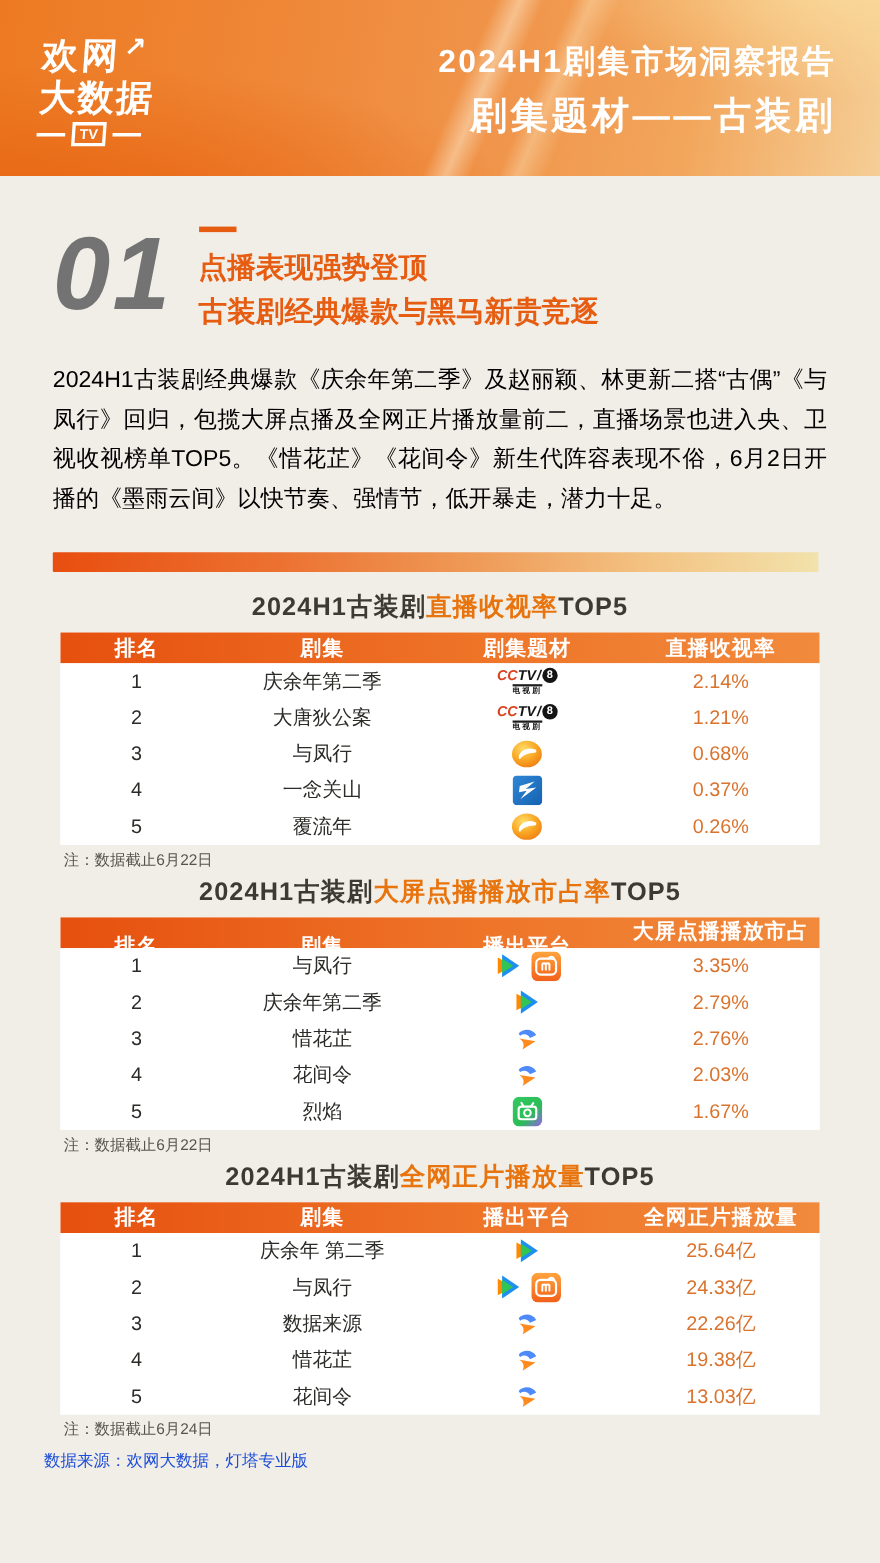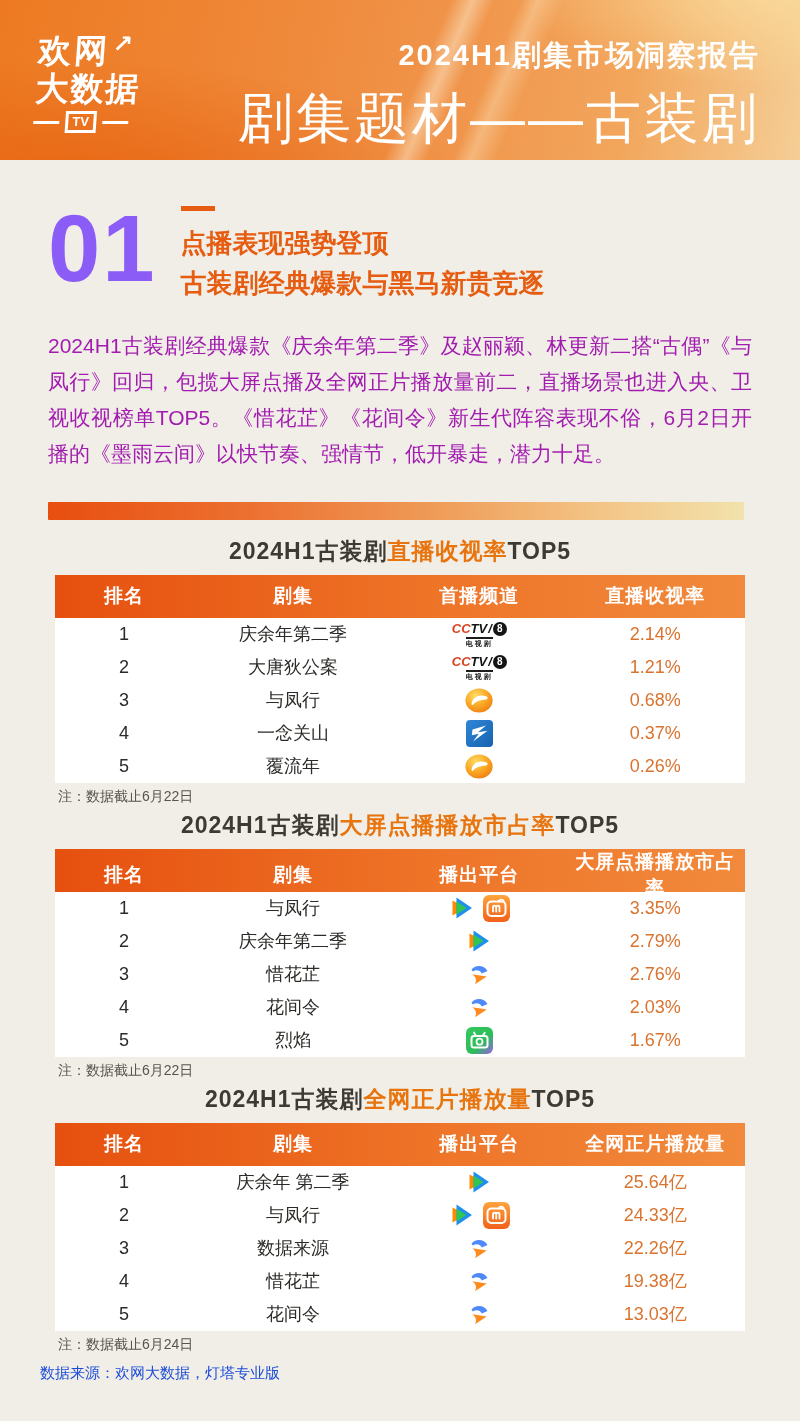--- a/index.html
+++ b/index.html
@@ -15,41 +15,41 @@
       linear-gradient(100deg,#ED7A22 0%,#EF8A3C 38%,#F0964C 58%,#F2A65C 78%,#F5CE96 100%);}
   .logo{position:absolute;left:36px;top:34px;color:#fff;transform:skewX(-4deg);line-height:1;}
   .logo-l1{display:flex;align-items:flex-start;font-size:33px;font-weight:900;letter-spacing:3px;}
   .logo-arrow{font-size:24px;font-weight:900;margin-left:2px;margin-top:-2px;}
   .logo-l2{font-size:33px;font-weight:900;letter-spacing:2px;margin-top:5px;}
   .logo-l3{display:flex;align-items:center;gap:6px;margin-top:6px;}
   .dashline{display:block;width:26px;height:3px;background:#fff;}
   .tvbox{border:3px solid #fff;font-size:13px;font-weight:900;padding:1px 4px;line-height:14px;}
   .header-titles{position:absolute;right:40px;top:36px;text-align:right;color:#fff;}
   .header-sub{font-size:29px;font-weight:bold;letter-spacing:2px;}
-  .header-main{font-size:55px;font-weight:normal;letter-spacing:3px;margin-top:6px;}
+  .header-main{font-size:34px;font-weight:bold;letter-spacing:3px;margin-top:6px;}
 
   
   .intro-row{display:flex;padding:0 48px;margin-top:44px;}
-  .sec-num{font-size:94px;font-weight:800;line-height:.95;color:#8b5cf6;letter-spacing:2px;}
+  .sec-num{font-size:94px;font-weight:800;line-height:.95;color:#737373;letter-spacing:2px;font-style:italic;}
   .sec-head{margin-left:24px;padding-top:2px;}
   .sec-dash{width:34px;height:5px;background:#E65C10;margin-bottom:12px;}
   .sec-h1{font-size:26px;font-weight:bold;color:#E65C10;line-height:1.55;}
-  .intro-para{margin:24px 48px 0;font-size:21px;line-height:36px;color:#a21caf;text-align:justify;}
+  .intro-para{margin:24px 48px 0;font-size:21px;line-height:36px;color:#000000;text-align:justify;}
 
   
   .divider{height:18px;margin:30px 56px 0 48px;border-radius:1px;
     background:linear-gradient(90deg,#E84E0F 0%,#EC7232 30%,#EF9A57 55%,#F3C383 78%,#F2E2AC 100%);}
 
   
   .tblock{margin-top:4px;}
   .tblock.first{margin-top:16px;}
   .ttitle{margin:0;text-align:center;font-size:23px;font-weight:bold;color:#3C3A33;letter-spacing:1px;}
   .ttitle .hl{color:#E8740E;}
   .rtable{margin:8px 55px 0;background:#fff;}
-  .thead{display:grid;grid-template-columns:20% 29% 25% 26%;height:43px;align-items:center;
+  .thead{display:grid;grid-template-columns:20% 29% 25% 26%;height:28px;align-items:center;
     background:linear-gradient(90deg,#E6500E 0%,#EE7428 55%,#F18A3C 100%);
     color:#fff;font-weight:bold;font-size:19px;letter-spacing:1px;}
   .th{text-align:center;}
   .trow{display:grid;grid-template-columns:20% 29% 25% 26%;height:33px;align-items:center;background:#fff;}
   .td{text-align:center;font-size:18px;color:#2B2B28;}
   .tcell{font-weight:500;}
   .vcell{color:#D9732E;}
   .icons{display:flex;justify-content:center;align-items:center;gap:8px;}
   .picon{display:block;}
   .tnote{margin:5px 0 0 58px;font-size:14px;color:#57554B;height:18px;}
@@ -102,21 +102,21 @@
   </section>
 
   <div class="divider"></div>
 
   <section class="tblock first">
     <h3 class="ttitle"><span>2024H1古装剧</span><span class="hl">直播收视率</span><span>TOP5</span></h3>
     <div class="rtable">
         <div class="thead">
           <div class="th">排名</div>
           <div class="th">剧集</div>
-          <div class="th">首播频道</div>
+          <div class="th">剧集题材</div>
           <div class="th">直播收视率</div>
         </div>
         <div class="trow">
           <div class="td">1</div>
           <div class="td tcell">庆余年第二季</div>
           <div class="td icons">
             <span class="cctv8">
               <span class="cctv8-row">
                 <span class="cc">CC</span>
                 <span class="tv">TV</span>

